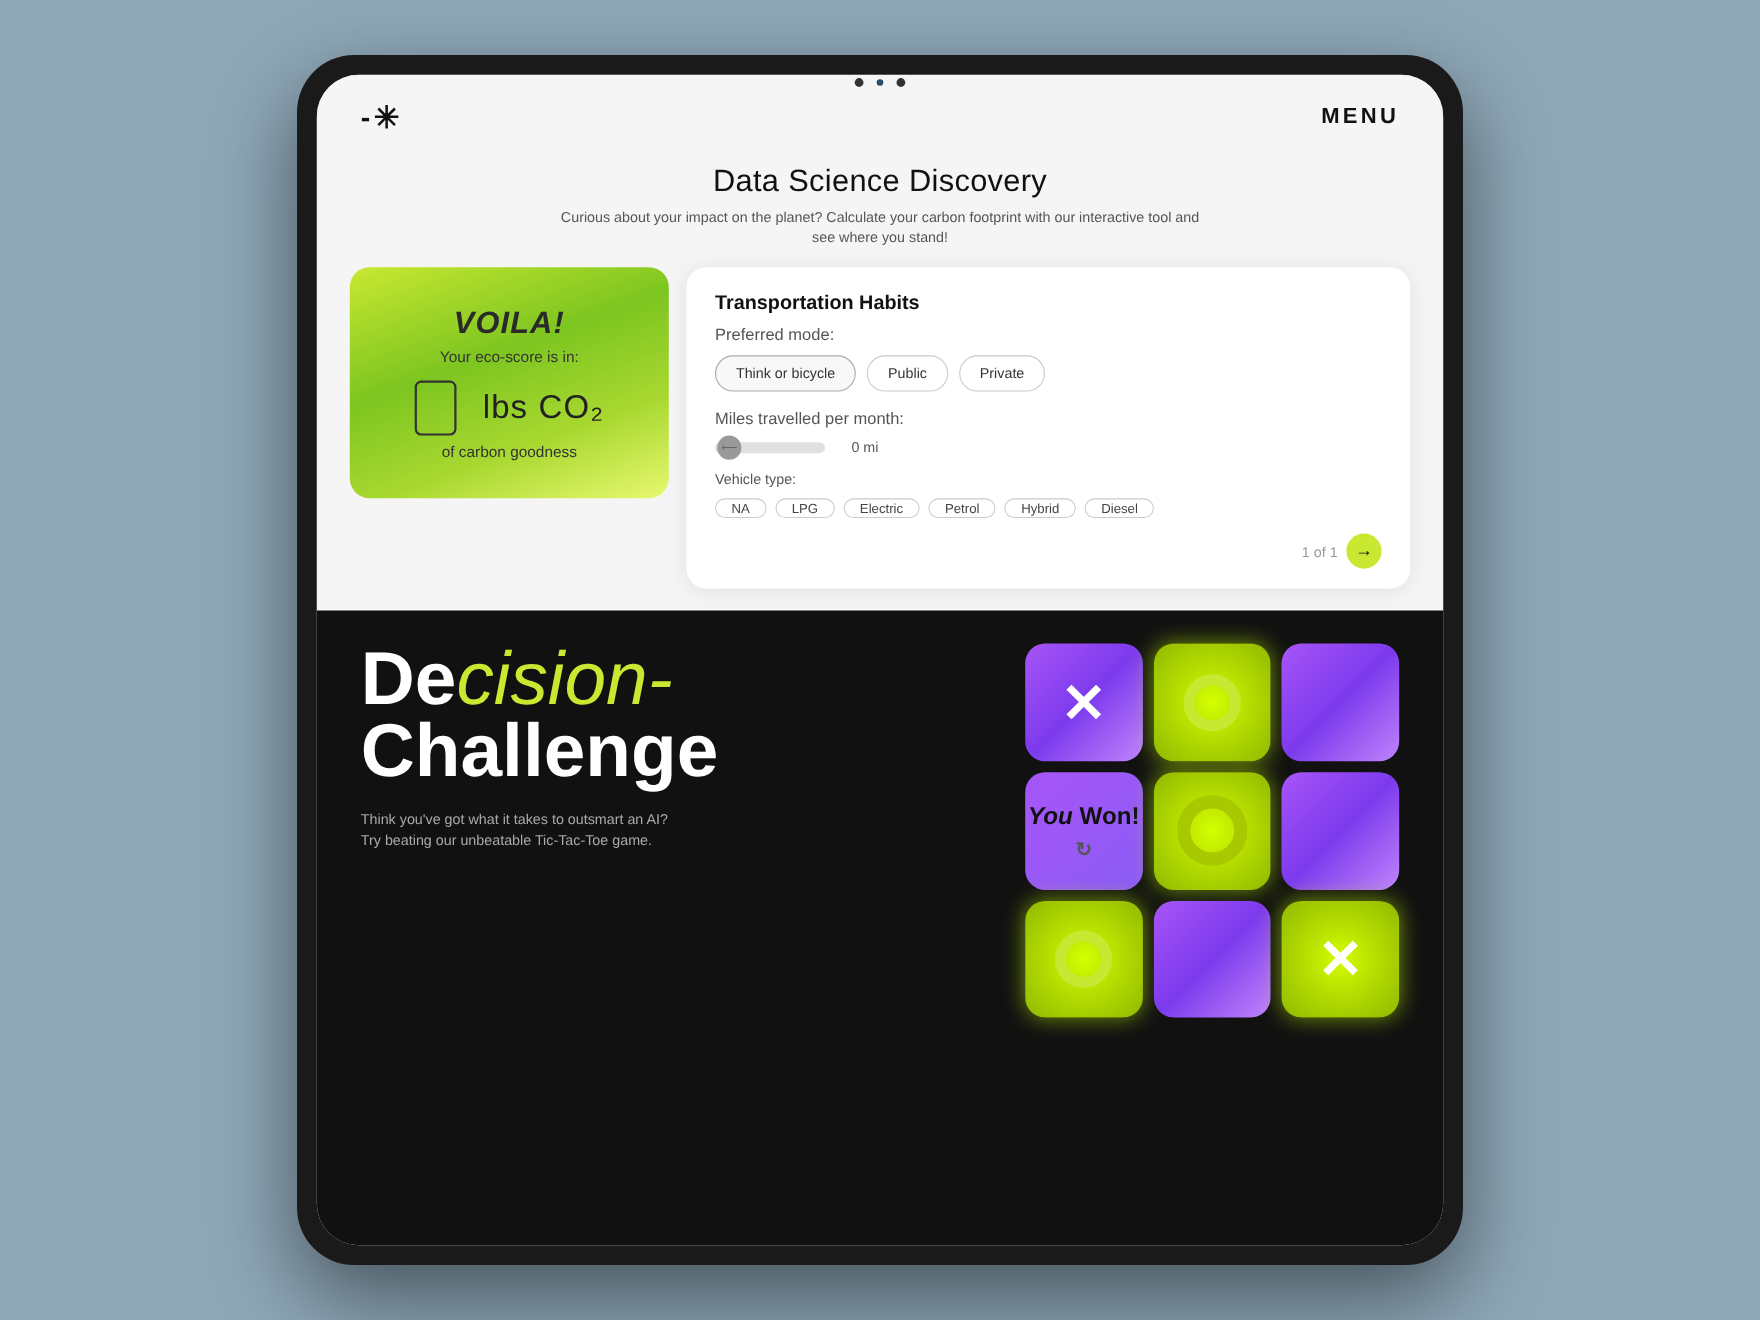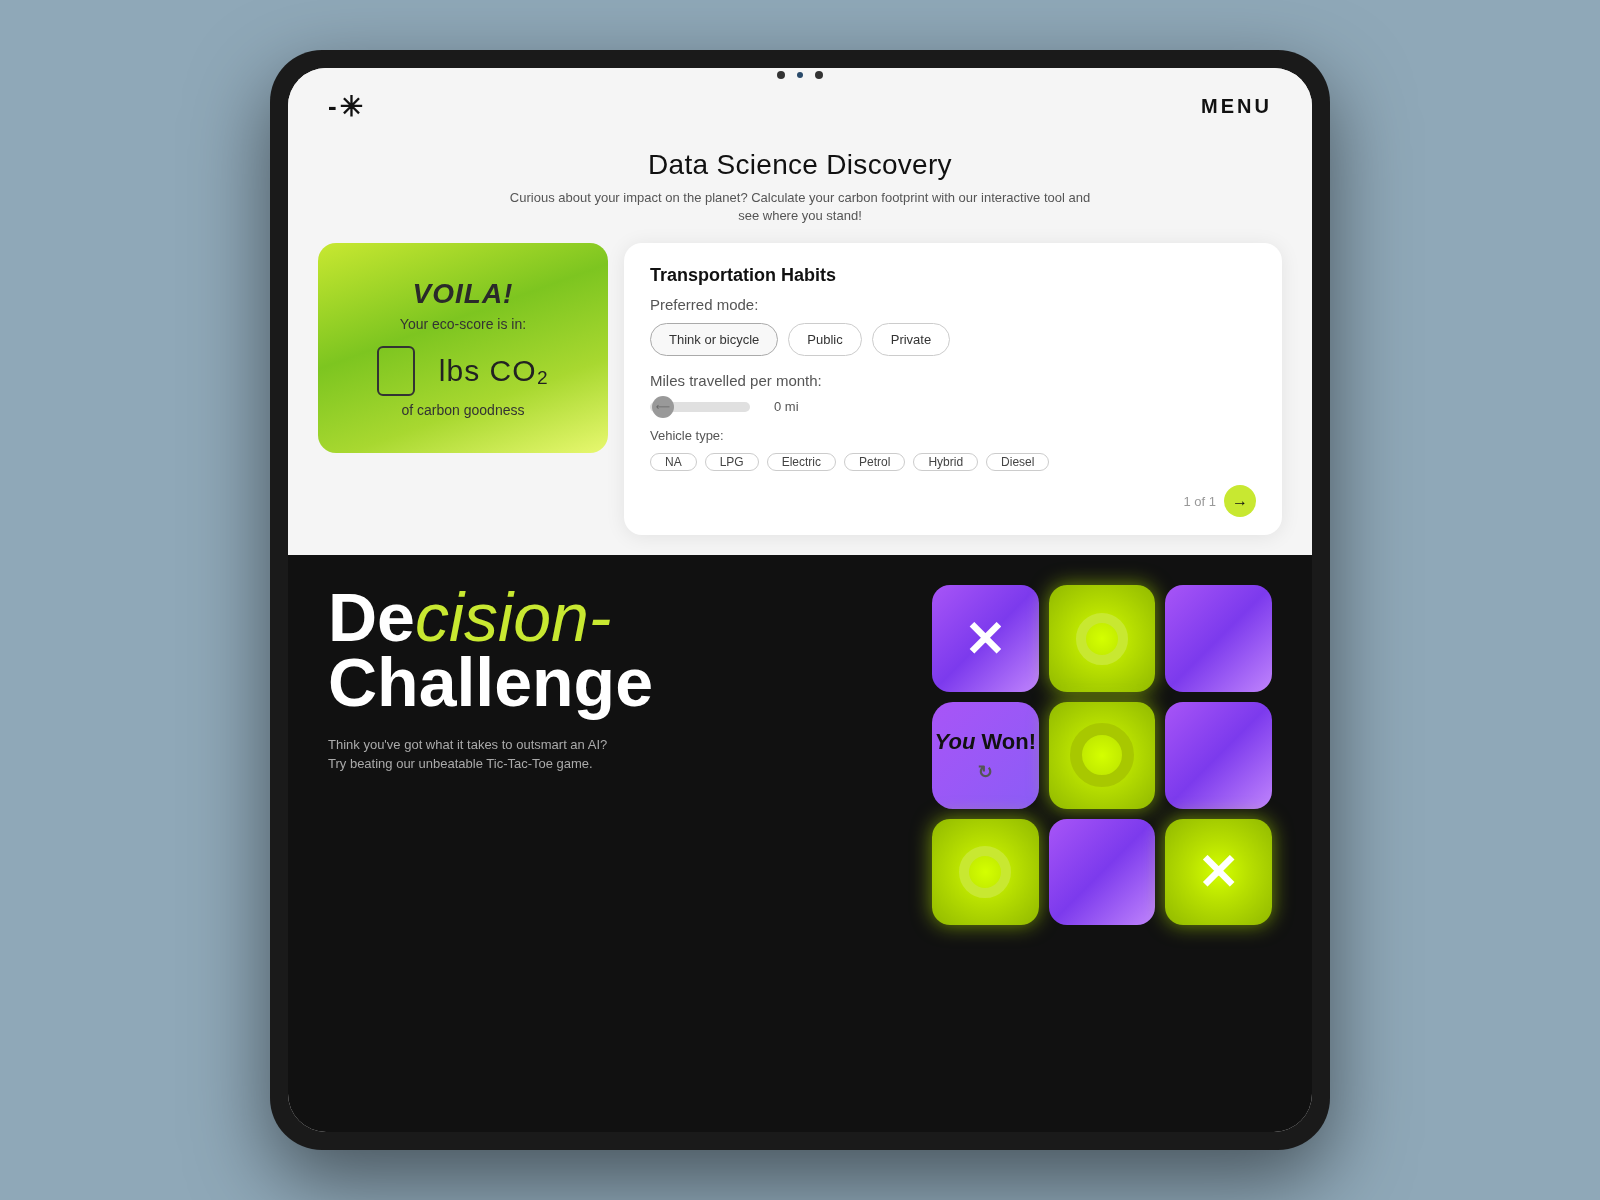--- a/index.html
+++ b/index.html
@@ -389,21 +389,20 @@
       position: relative;
       overflow: hidden;
     }
 
     .ttt-cell.purple {
       background: linear-gradient(135deg, #a855f7 0%, #7c3aed 50%, #c084fc 100%);
     }
 
     .ttt-cell.win-overlay {
       background: linear-gradient(135deg, #a855f7 0%, #8b5cf6 100%);
-      border-radius: 21px;
     }
 
     .ttt-x {
       color: #fff;
       font-size: 50px;
       font-weight: 900;
       line-height: 1;
     }
 
     .ttt-o {

